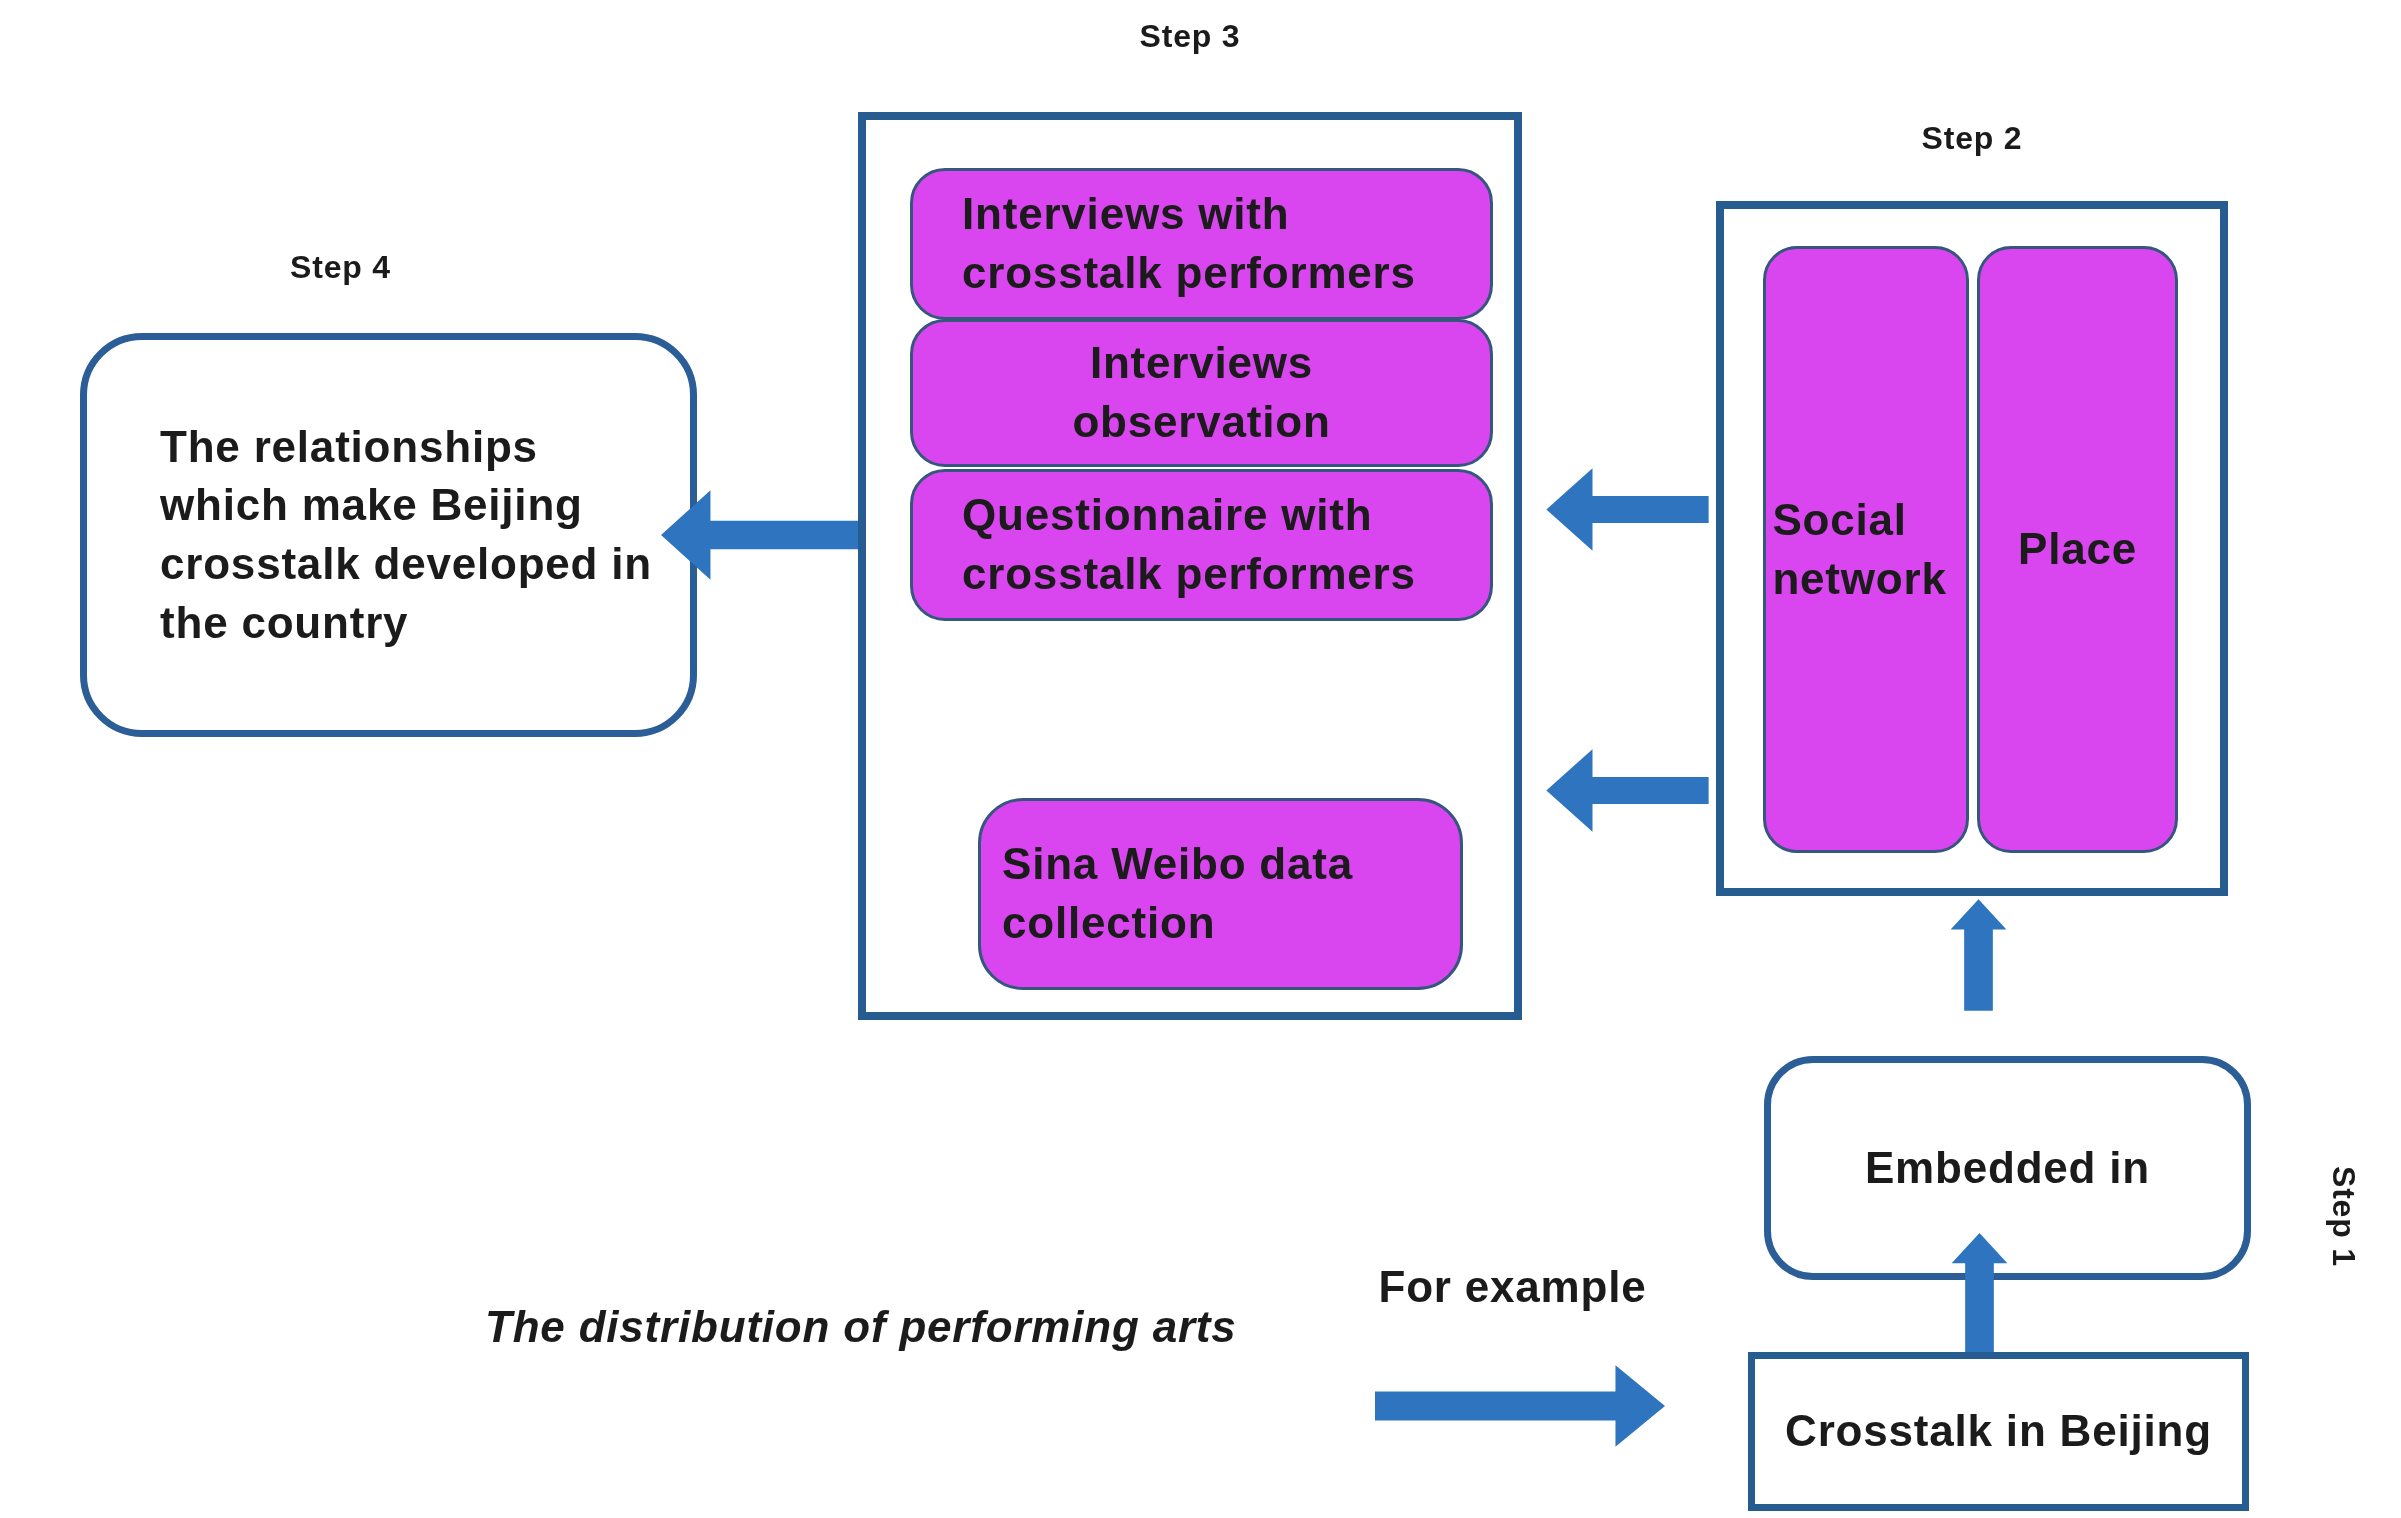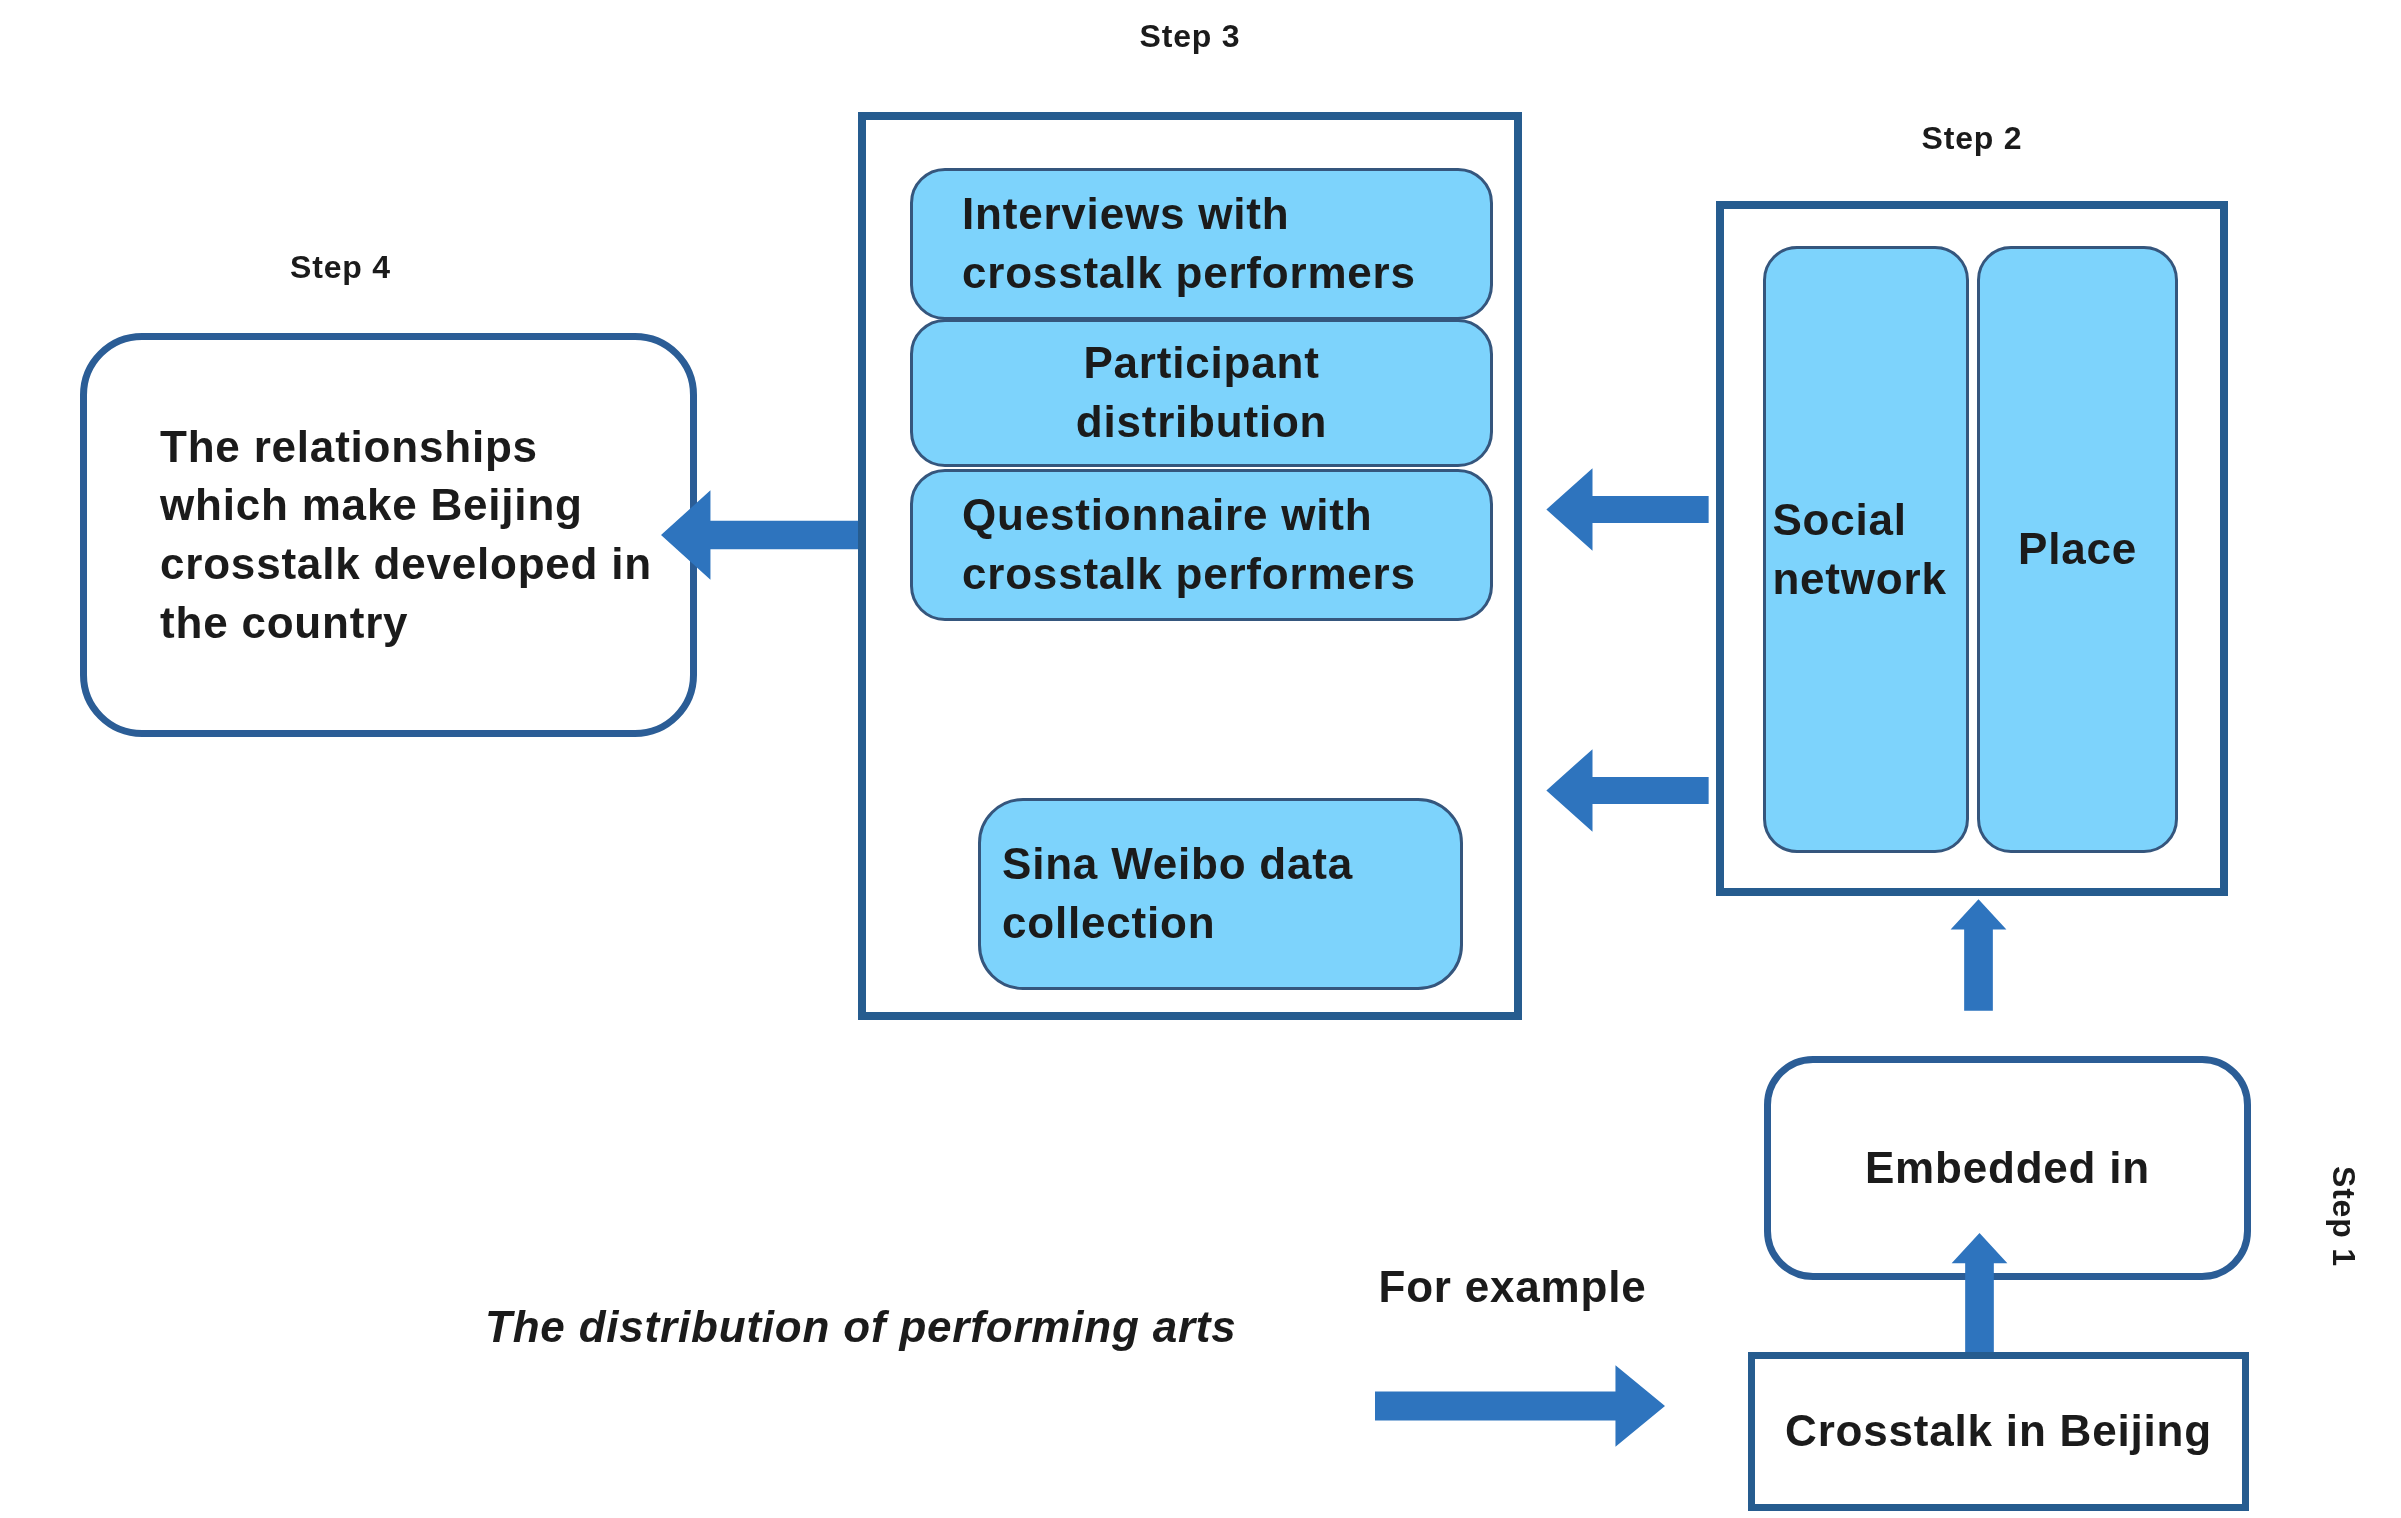--- a/index.html
+++ b/index.html
@@ -5,21 +5,21 @@
   html,body{margin:0;padding:0;background:#ffffff;}
   .stage{
     position:relative;width:2401px;height:1518px;background:#ffffff;
     font-family:"Liberation Sans","DejaVu Sans",sans-serif;color:#1b1b1b;
     --c-arrow:#2E74BE;--c-outer:#265C8F;--c-round:#2B5D96;--c-thin:#35567D;
   }
   .abs{position:absolute;box-sizing:border-box;}
   .step-label{font-size:32px;font-weight:700;text-align:center;letter-spacing:0.8px;}
   .outer-box{border:8px solid var(--c-outer);background:#fff;}
   .round-box{border:7.2px solid var(--c-round);background:#fff;}
-  .thin-box{border:3.2px solid var(--c-thin);background:#7dd3fc;}
+  .thin-box{border:3.2px solid var(--c-thin);background:#d946ef;}
   .txt{font-size:44px;font-weight:700;line-height:1.33;letter-spacing:0.8px;}
   .flex-c{display:flex;align-items:center;}
   .flex-cc{display:flex;align-items:center;justify-content:center;text-align:center;}
   .arrow{display:block;}
   .arrow polygon{fill:var(--c-arrow);}
   .vertical{writing-mode:vertical-rl;text-orientation:mixed;}
   .italic{font-style:italic;white-space:nowrap;}
 </style>
 </head>
 <body>
@@ -38,21 +38,21 @@
 
   <div class="abs step-label" style="left:858px;top:17.6px;width:664px;">Step 3</div>
 
   <div class="abs outer-box" style="left:858px;top:112px;width:664px;height:908px;"></div>
 
   <div class="abs thin-box flex-c" style="left:910px;top:168px;width:583px;height:152px;border-radius:35px;padding-left:49px;padding-right:24px;">
     <span class="txt">Interviews with crosstalk performers</span>
   </div>
 
   <div class="abs thin-box flex-cc" style="left:910px;top:319px;width:583px;height:148px;border-radius:35px;padding:0 96px;">
-    <span class="txt">Participant distribution</span>
+    <span class="txt">Interviews observation</span>
   </div>
 
   <div class="abs thin-box flex-c" style="left:910px;top:469px;width:583px;height:152px;border-radius:35px;padding-left:49px;padding-right:40px;">
     <span class="txt">Questionnaire with crosstalk performers</span>
   </div>
 
   <div class="abs thin-box flex-c" style="left:978px;top:798px;width:485px;height:192px;border-radius:45px;padding-left:21px;padding-right:24px;">
     <span class="txt">Sina Weibo data collection</span>
   </div>
 

